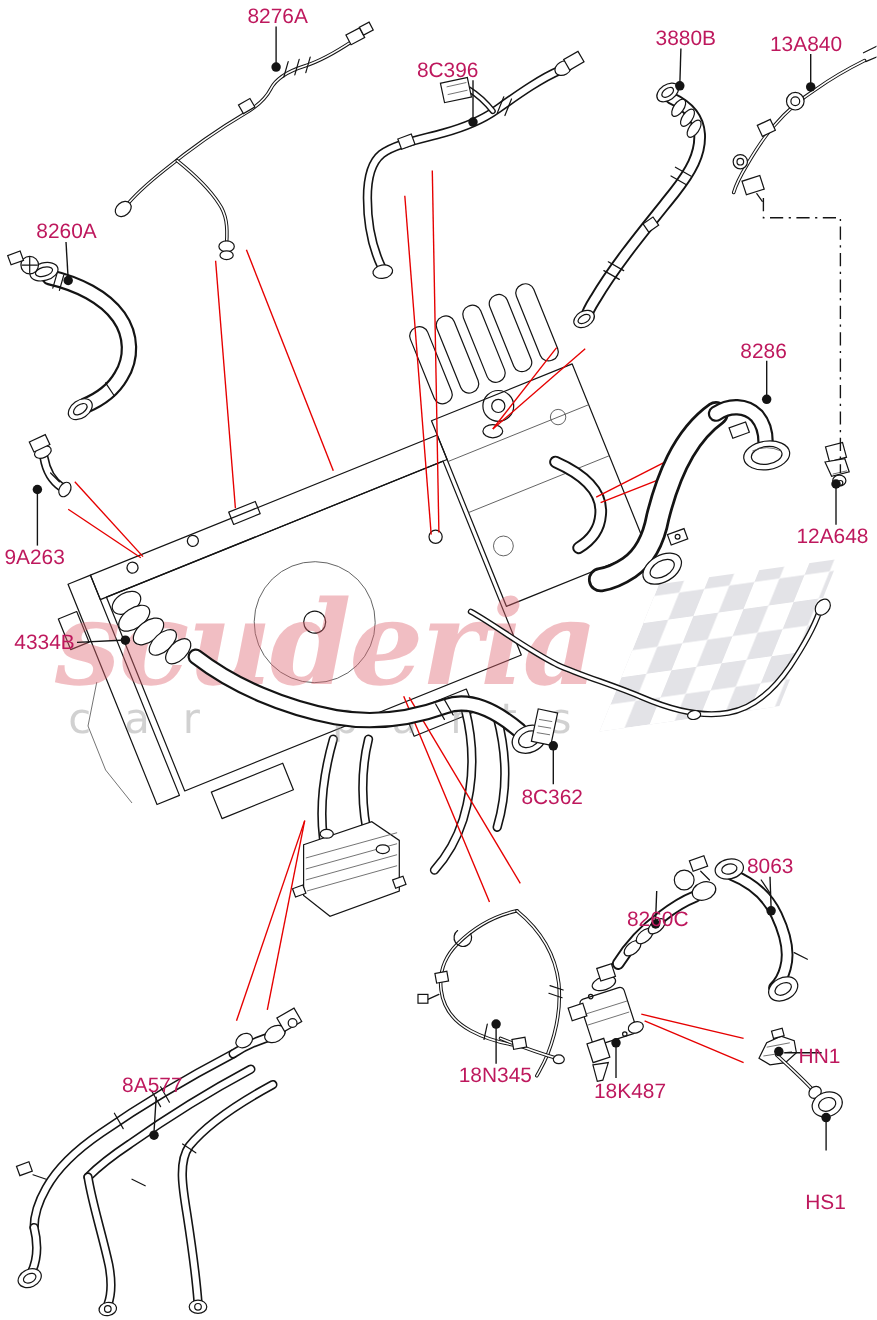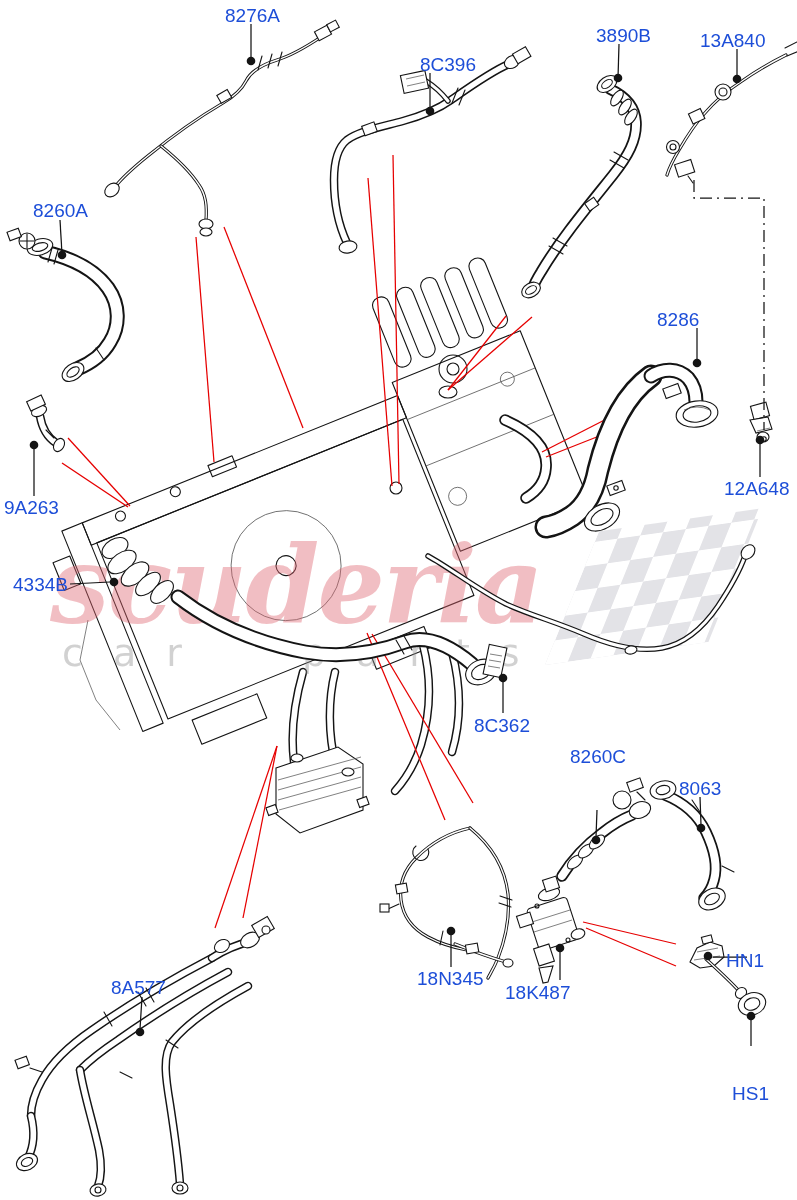--- a/index.html
+++ b/index.html
@@ -1,19 +1,19 @@
 <!DOCTYPE html>
 <html><head>
 <meta charset="utf-8">
 <style>
   html,body{margin:0;padding:0;background:#fff;}
   .page{position:relative;width:797px;height:1200px;background:#fff;overflow:hidden;
         font-family:"Liberation Sans", sans-serif;}
   .page svg{position:absolute;left:0;top:0;}
-  .plabel{position:absolute;color:#1d4ed8;font:19px/1.1 "Liberation Sans",sans-serif;
+  .plabel{position:absolute;color:#be185d;font:19px/1.1 "Liberation Sans",sans-serif;
           white-space:nowrap;cursor:pointer;}
   
   .ln{stroke:#141414;fill:none;stroke-width:1.1;stroke-linecap:round;stroke-linejoin:round;}
   .lt{stroke:#4a4a4a;fill:none;stroke-width:0.7;}
   .wf{fill:#ffffff;stroke:#141414;stroke-width:1.1;}
   .tube{fill:none;stroke-linecap:round;stroke-linejoin:round;}
   .to3{stroke:#141414;stroke-width:3.2;}  .ti3{stroke:#fff;stroke-width:1.4;}
   .to5{stroke:#141414;stroke-width:5.5;}  .ti5{stroke:#fff;stroke-width:3;}
   .to8{stroke:#141414;stroke-width:8.5;}  .ti8{stroke:#fff;stroke-width:5.6;}
   .to11{stroke:#141414;stroke-width:11.5;}.ti11{stroke:#fff;stroke-width:8;}
@@ -398,30 +398,30 @@
     <circle cx="451" cy="931" r="4.3"></circle>
     <circle cx="560" cy="948" r="4.3"></circle>
     <circle cx="596" cy="840" r="4.3"></circle>
     <circle cx="701" cy="828" r="4.3"></circle>
     <circle cx="708" cy="956" r="4.3"></circle>
     <circle cx="751" cy="1016" r="4.3"></circle>
   </g>
 </svg>
 
 <div class="plabel" style="left:225px;top:6px">8276A</div>
-<div class="plabel" style="left:420px;top:55px">8C396</div>
-<div class="plabel" style="left:596px;top:26px">3890B</div>
+<div class="plabel" style="left:379px;top:55px">8C396</div>
+<div class="plabel" style="left:596px;top:26px">3880B</div>
 <div class="plabel" style="left:700px;top:31px">13A840</div>
 <div class="plabel" style="left:33px;top:201px">8260A</div>
-<div class="plabel" style="left:657px;top:310px">8286</div>
+<div class="plabel" style="left:673px;top:310px">8286</div>
 <div class="plabel" style="left:4px;top:498px">9A263</div>
 <div class="plabel" style="left:724px;top:479px">12A648</div>
 <div class="plabel" style="left:13px;top:575px">4334B</div>
 <div class="plabel" style="left:474px;top:716px">8C362</div>
 <div class="plabel" style="left:111px;top:978px">8A577</div>
 <div class="plabel" style="left:417px;top:969px">18N345</div>
-<div class="plabel" style="left:505px;top:983px">18K487</div>
-<div class="plabel" style="left:570px;top:747px">8260C</div>
+<div class="plabel" style="left:540px;top:983px">18K487</div>
+<div class="plabel" style="left:570px;top:827px">8260C</div>
 <div class="plabel" style="left:679px;top:779px">8063</div>
 <div class="plabel" style="left:726px;top:951px">HN1</div>
 <div class="plabel" style="left:732px;top:1084px">HS1</div>
 
 </div>
 
 </body></html>

